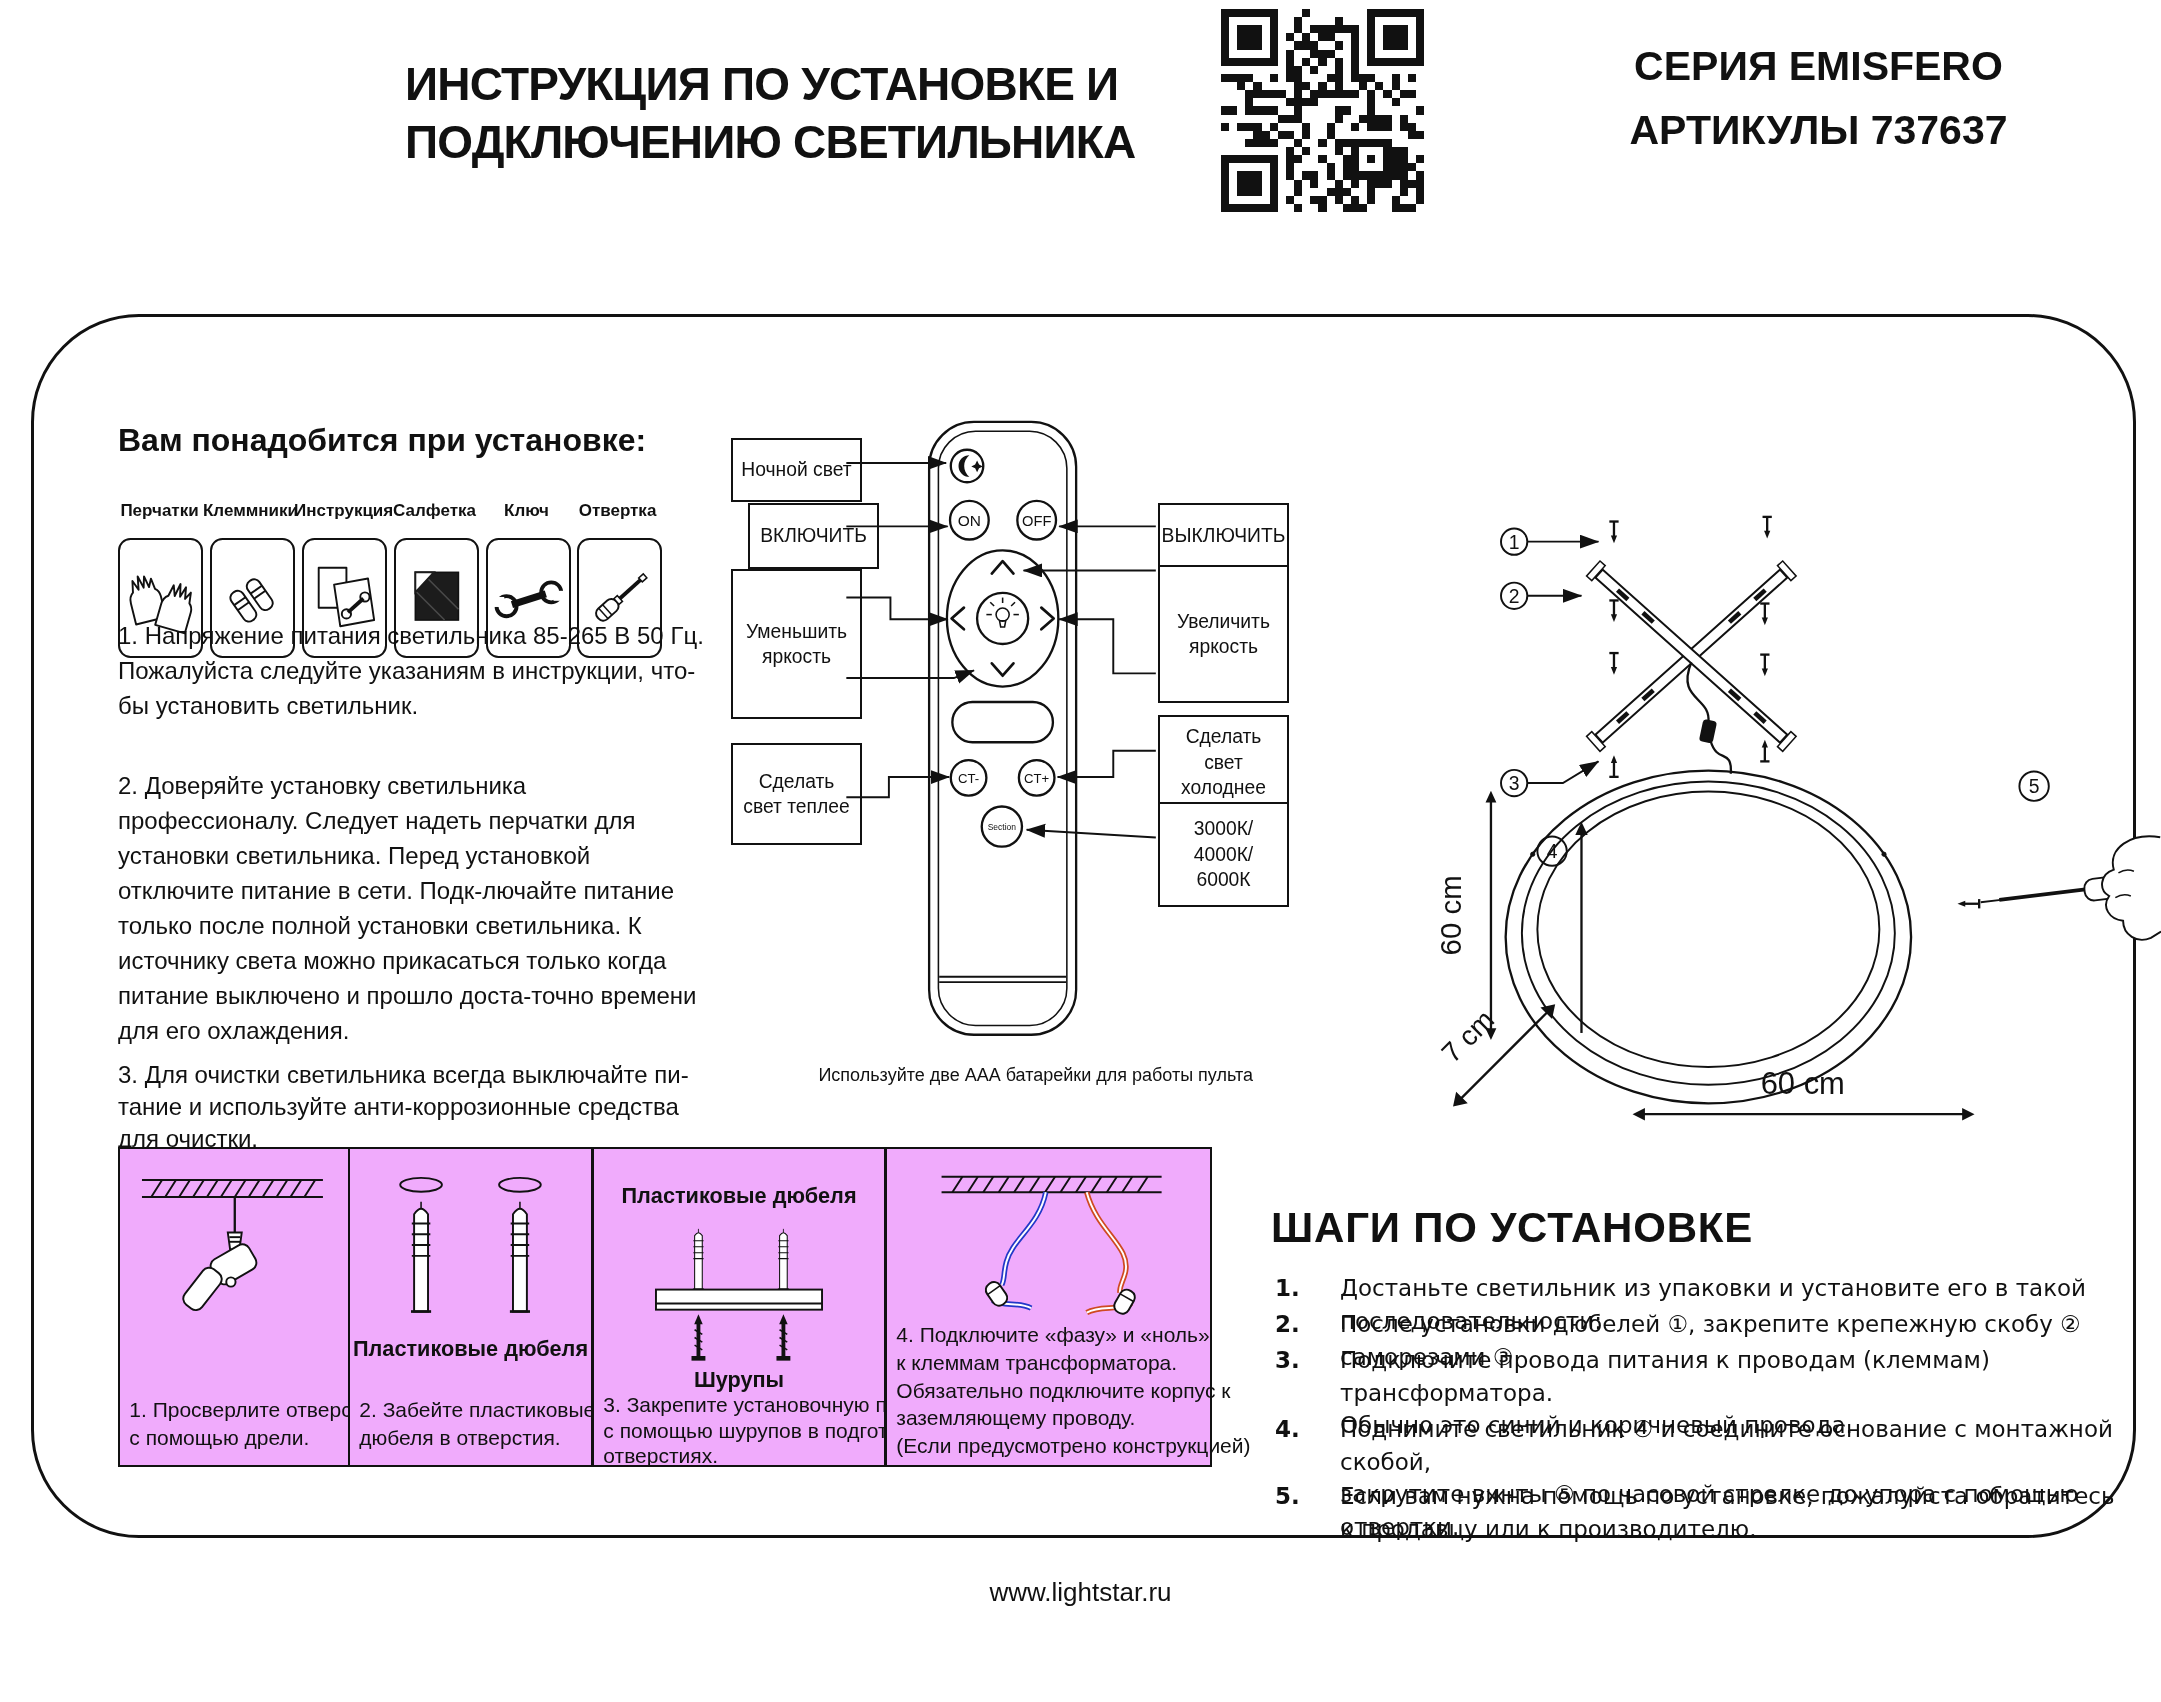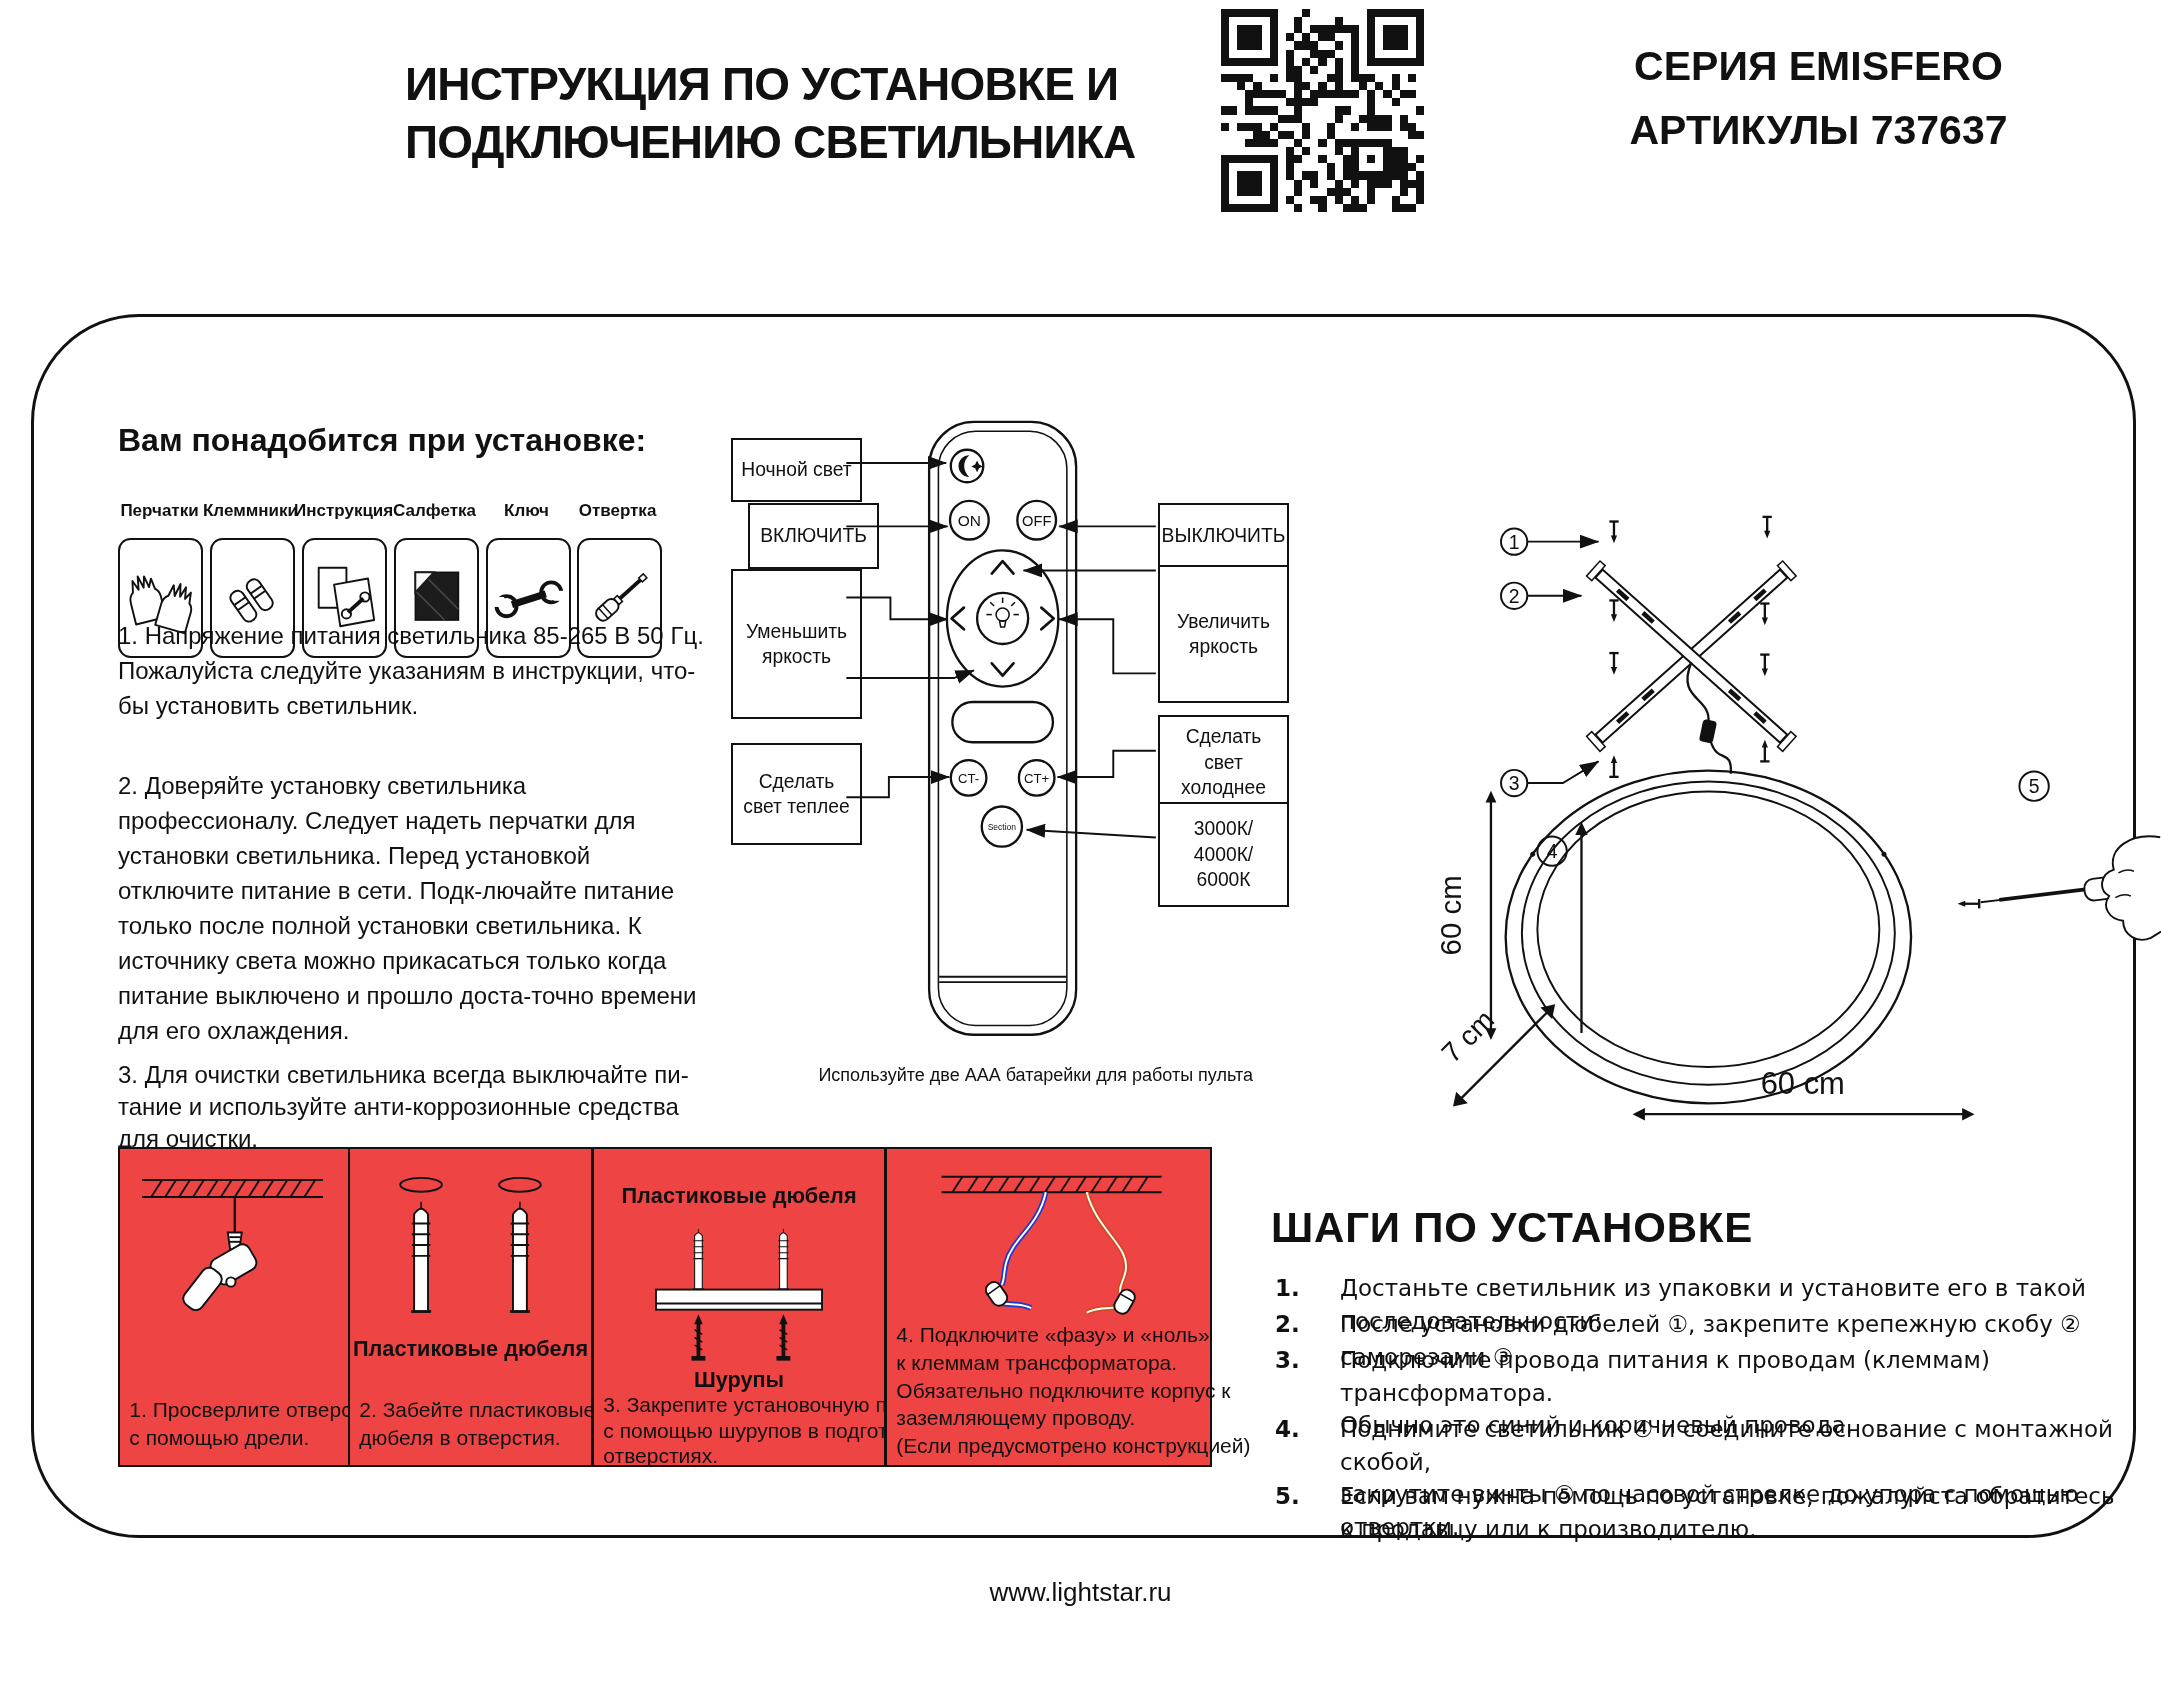--- a/index.html
+++ b/index.html
@@ -24,21 +24,21 @@
   .tool{position:absolute;top:538px;width:81px;height:116px;border:2.3px solid #111;border-radius:12.4px;
         display:flex;align-items:center;justify-content:center;background:#fff;}
   .tool-label{position:absolute;top:501px;width:97px;text-align:center;font-size:17px;font-weight:bold;}
   
   .para{position:absolute;left:118px;width:590px;font-size:24px;line-height:35px;}
   
   .lblbox{position:absolute;border:2.3px solid #111;background:#fff;display:flex;align-items:center;
           justify-content:center;text-align:center;font-size:19.3px;line-height:1.32;padding:7px;}
   #remote-caption{left:758px;top:1065px;width:495px;text-align:right;font-size:18px;}
   
-  .panel{position:absolute;top:1147px;height:316px;border:2.3px solid #111;background:#ef4444;}
+  .panel{position:absolute;top:1147px;height:316px;border:2.3px solid #111;background:#f0abfc;}
   .pcap{position:absolute;left:9.3px;font-size:21px;line-height:26px;white-space:nowrap;}
   .plabel{position:absolute;width:100%;text-align:center;font-weight:bold;font-size:21.7px;}
   
   #steps-heading{left:1271px;top:1204px;font-size:42px;font-weight:bold;letter-spacing:0.8px;}
   .step{position:absolute;left:1275px;width:875px;font-size:23px;line-height:32.5px;
         font-family:"DejaVu Sans","Liberation Sans",sans-serif;}
   .step .num{position:absolute;left:0;top:0;font-weight:bold;}
   .step .lines{margin-left:65px;}
   
   #footer-url{left:0;top:1577px;width:2161px;text-align:center;font-weight:normal;font-size:26px;}

